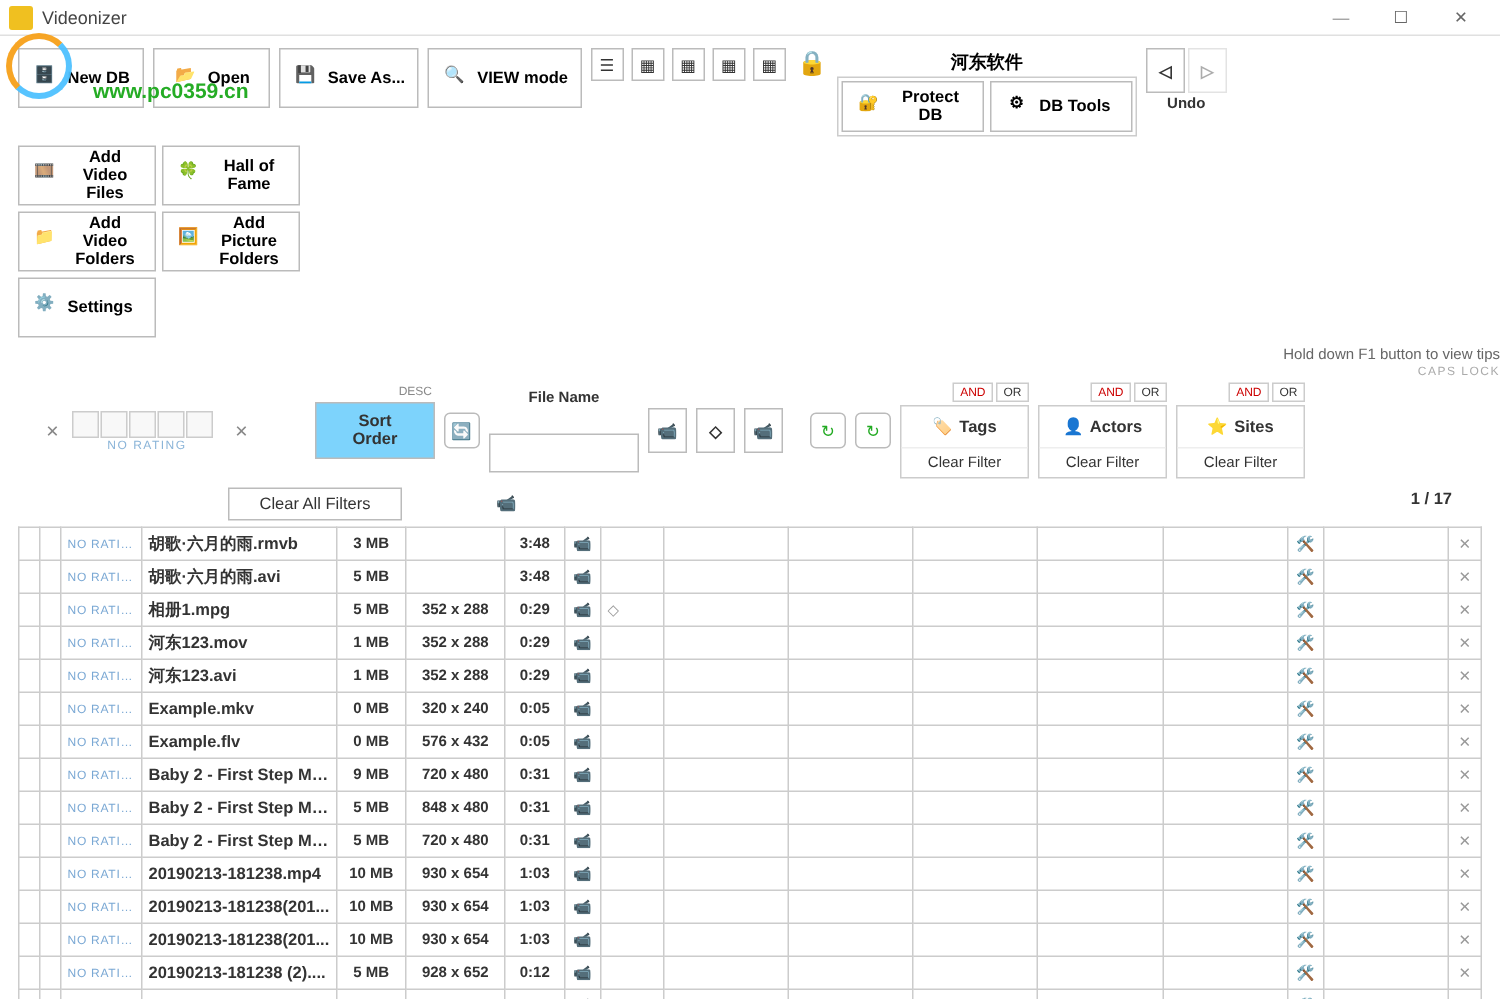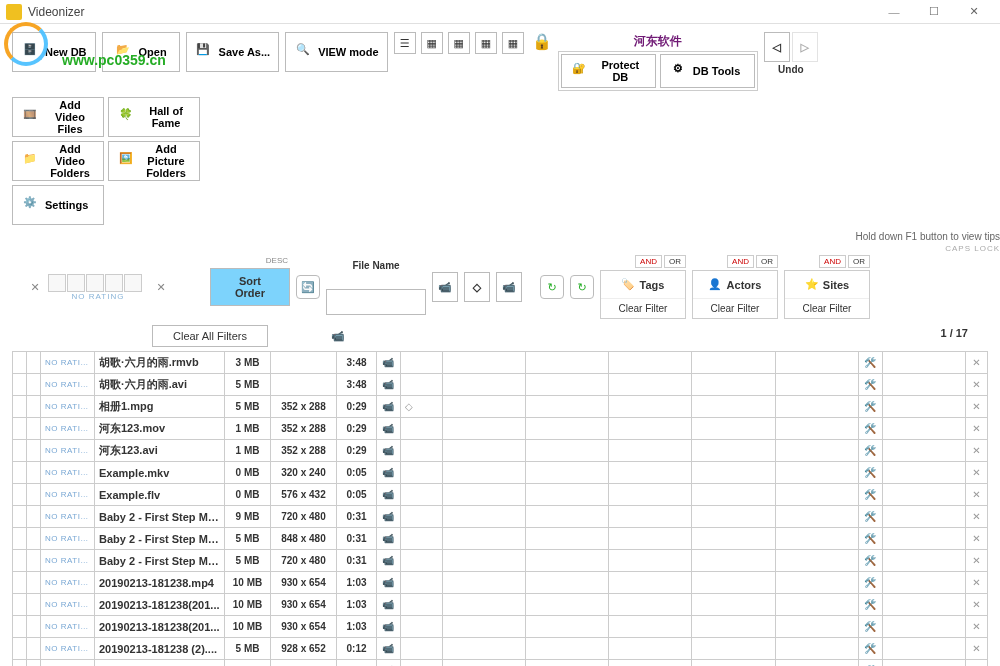--- a/index.html
+++ b/index.html
@@ -42,21 +42,21 @@
 td.fname { font-weight: bold; font-size: 11px; }
 td.c { text-align: center; }
 td.nr { color: #7aa8d4; font-size: 8px; letter-spacing: 0.5px; }
 .cam-ico { color: #5a8bc4; }
 .tool-ico { color: #f0a030; }
 .input-fn { border: 1px solid #bbb; height: 26px; width: 100px; padding: 0 4px; }
 .left-x { width:14px; height:14px; color:#888; display:inline-flex; align-items:center; justify-content:center; }
 .right-btns { display:flex; flex-wrap:wrap; gap:4px; width: 190px; }
 .lock { color:#bbb; font-size:16px; }
 .topgroup { border:1px solid #ccc; padding:2px; display:flex; gap:4px; }
-.title-cn { text-align:center; font-weight:bold; color:#701a75; font-size:12px; padding:1px 0; }
+.title-cn { text-align:center; font-weight:bold; color:#000000; font-size:12px; padding:1px 0; }
 .viewbtns span { border:1px solid #bbb; width:22px; height:22px; display:inline-flex; align-items:center; justify-content:center; margin-right:2px; }
 </style>
 </head>
 <body>
 
 <div class="watermark">
   <span class="circle"></span>
   <span class="url">www.pc0359.cn</span>
 </div>
 

